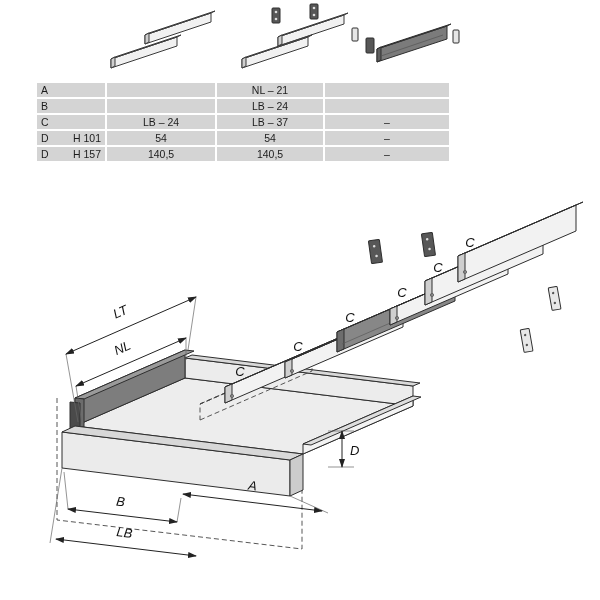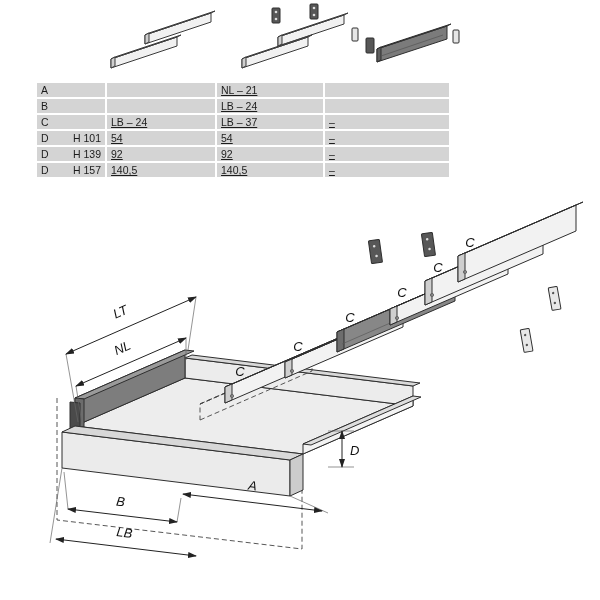--- a/index.html
+++ b/index.html
@@ -8,21 +8,21 @@
 
   
   .hdr-icon{position:absolute;}
 
   
   table.spec{position:absolute;left:35px;top:81px;border-collapse:separate;border-spacing:2px;
              background:#fff;table-layout:fixed;}
   table.spec td{background:#d4d4d4;height:11px;font-size:10.5px;color:#1c1c1c;
                 padding:1px 4px;white-space:nowrap;overflow:hidden;}
   td.lbl{text-align:left;}
-  td.val{text-align:left;text-decoration:underline;}
+  td.val{text-align:center;}
   td.na{background:#c3c3c3;}
   .l{display:inline-block;min-width:14px;}
   .s{display:inline-block;margin-left:18px;}
 
   
   svg text{font:italic 13px "Liberation Sans",sans-serif;fill:#111;}
   .thin{stroke:#666;stroke-width:.7;fill:none;}
   .dash{stroke:#444;stroke-width:.9;fill:none;stroke-dasharray:5 3;}
   .dim{stroke:#222;stroke-width:1;fill:none;}
   polygon{stroke-linejoin:round;}
@@ -97,26 +97,20 @@
     <tr>
       <td class="lbl"><span class="l">C</span><span class="s"></span></td>
       <td class="val">LB – 24</td>
       <td class="val">LB – 37</td>
       <td class="val">–</td>
     </tr>
     <tr>
       <td class="lbl"><span class="l">D</span><span class="s">H 101</span></td>
       <td class="val">54</td>
       <td class="val">54</td>
-      <td class="val">–</td>
-    </tr>
-    <tr>
-      <td class="lbl"><span class="l">D</span><span class="s">H 139</span></td>
-      <td class="val">92</td>
-      <td class="val">92</td>
       <td class="val">–</td>
     </tr>
     <tr>
       <td class="lbl"><span class="l">D</span><span class="s">H 157</span></td>
       <td class="val">140,5</td>
       <td class="val">140,5</td>
       <td class="val">–</td>
     </tr>
   </tbody>
     </table>

